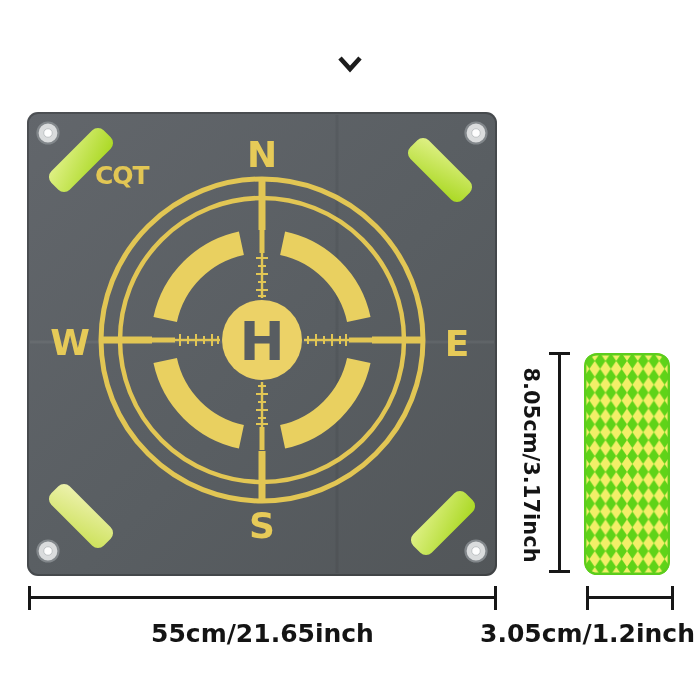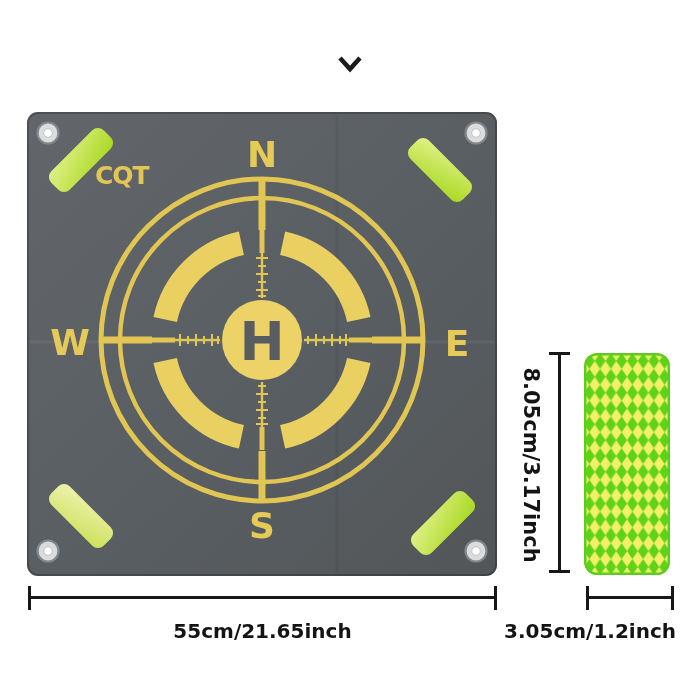--- a/index.html
+++ b/index.html
@@ -9,21 +9,21 @@
   svg text{font-family:"DejaVu Sans","Liberation Sans",sans-serif;}
 
   
   .dim-h{position:absolute;height:3px;background:#171717;}
   .dim-h .cap{position:absolute;width:3px;height:24px;top:-10px;background:#171717;}
   .cap-l{left:0;} .cap-r{right:0;}
   .dim-v{position:absolute;width:3px;background:#171717;}
   .dim-v .vcap{position:absolute;height:3px;width:21px;left:-9px;background:#171717;}
   .vcap-t{top:0;} .vcap-b{bottom:0;}
 
-  .dim-label{position:absolute;color:#141414;font-weight:bold;font-size:20px;white-space:nowrap;}
+  .dim-label{position:absolute;color:#141414;font-weight:bold;font-size:25px;white-space:nowrap;}
   .label-center{text-align:center;}
   .label-right{text-align:right;}
   .rot90{transform:rotate(90deg);font-size:21px;text-align:center;}
 </style>
 </head>
 <body>
 
 <div class="stage">
 
   <svg class="abs" style="left:336px;top:33px;" width="28" height="24" viewBox="0 0 28 24">

